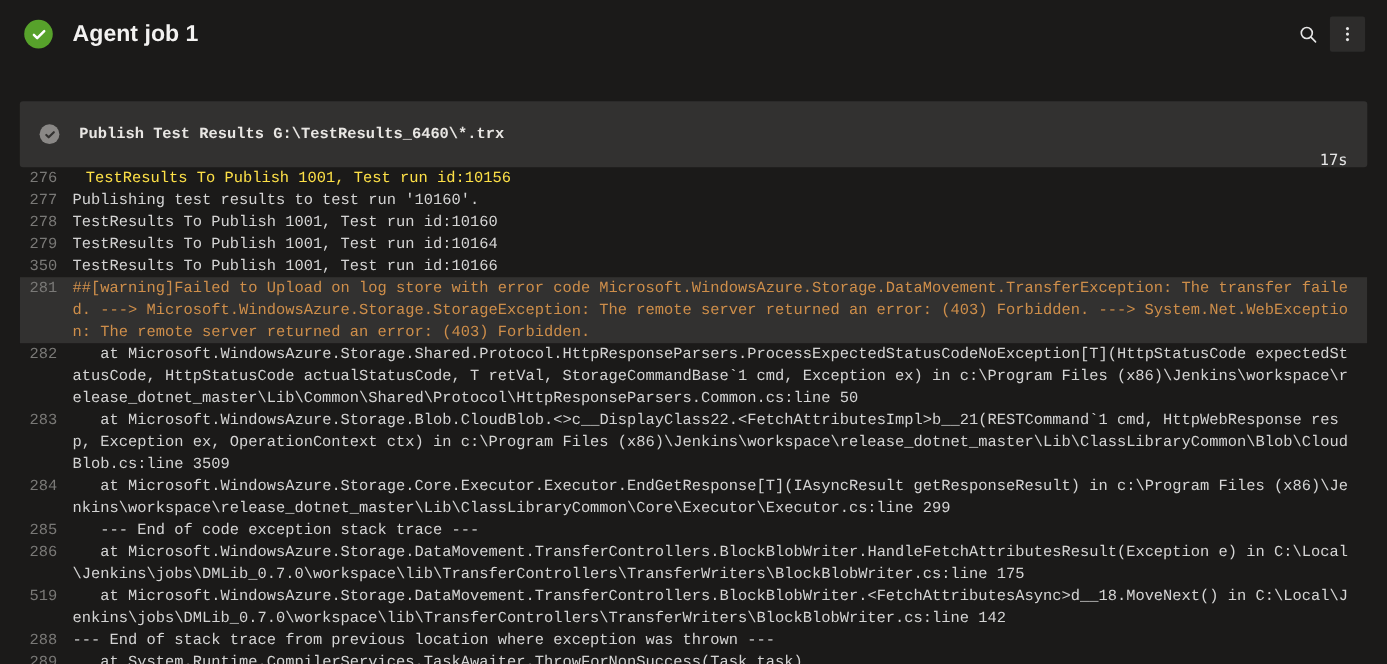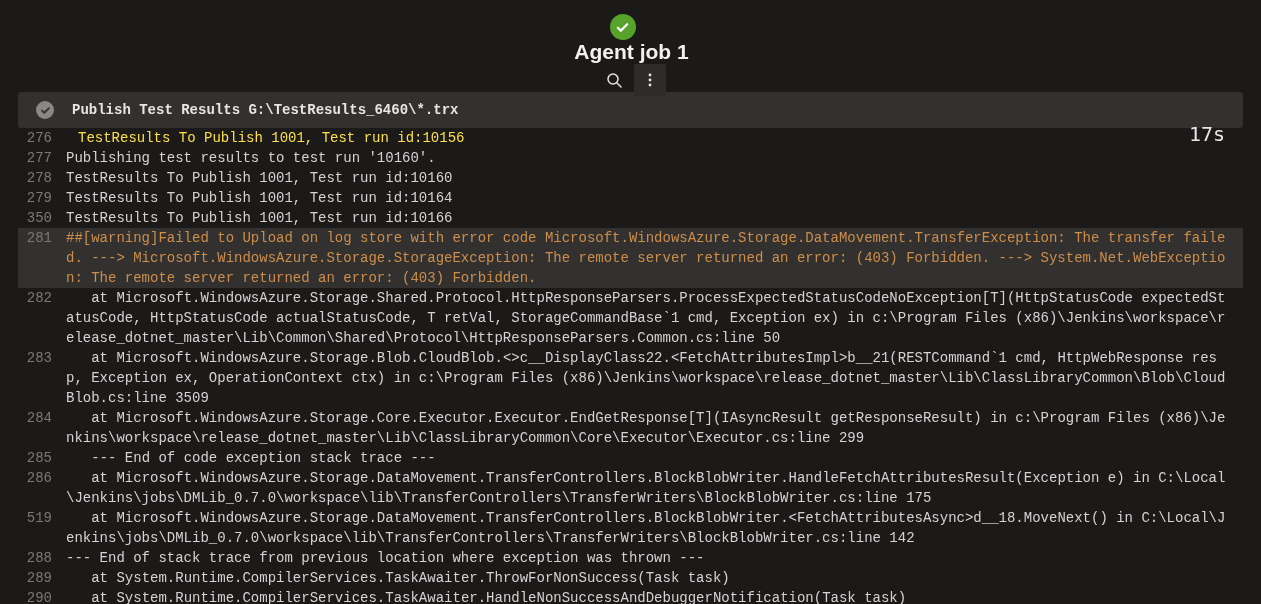--- a/index.html
+++ b/index.html
@@ -9,21 +9,20 @@
     background: #1b1a19;
     font-family: "Segoe UI", Arial, sans-serif;
     color: #d4d4d4;
     overflow: hidden;
   }
   .header {
     display: flex;
     align-items: center;
     padding: 14px 20px 14px 22px;
     height: 62px;
-    flex-direction: column;
   }
   .status-circle {
     width: 26px;
     height: 26px;
     border-radius: 50%;
     background: #57a22b;
     display: flex;
     align-items: center;
     justify-content: center;
     margin-right: 18px;
@@ -56,21 +55,21 @@
   }
   .icon-btn svg { width: 16px; height: 16px; }
 
   .task-bar {
     margin: 30px 18px 0 18px;
     background: #323130;
     border-radius: 3px;
     display: flex;
     align-items: center;
     padding: 12px 18px;
-    height: 36px;
+    height: 60px;
   }
   .task-status {
     width: 18px;
     height: 18px;
     border-radius: 50%;
     background: #8a8886;
     display: flex;
     align-items: center;
     justify-content: center;
     margin-right: 18px;
@@ -79,21 +78,21 @@
   .task-status svg { width: 11px; height: 11px; }
   .task-title {
     font-family: Consolas, "Courier New", monospace;
     font-size: 14px;
     color: #e8e6e3;
     font-weight: 600;
     flex: 1;
   }
   .task-duration {
     font-family: Consolas, monospace;
-    font-size: 20px;
+    font-size: 14px;
     color: #e6e6e6;
     margin-top: 48px;
   }
 
   .log-area {
     margin: 0 18px;
     font-family: Consolas, "Courier New", monospace;
     font-size: 14px;
     line-height: 20px;
     overflow: hidden;

